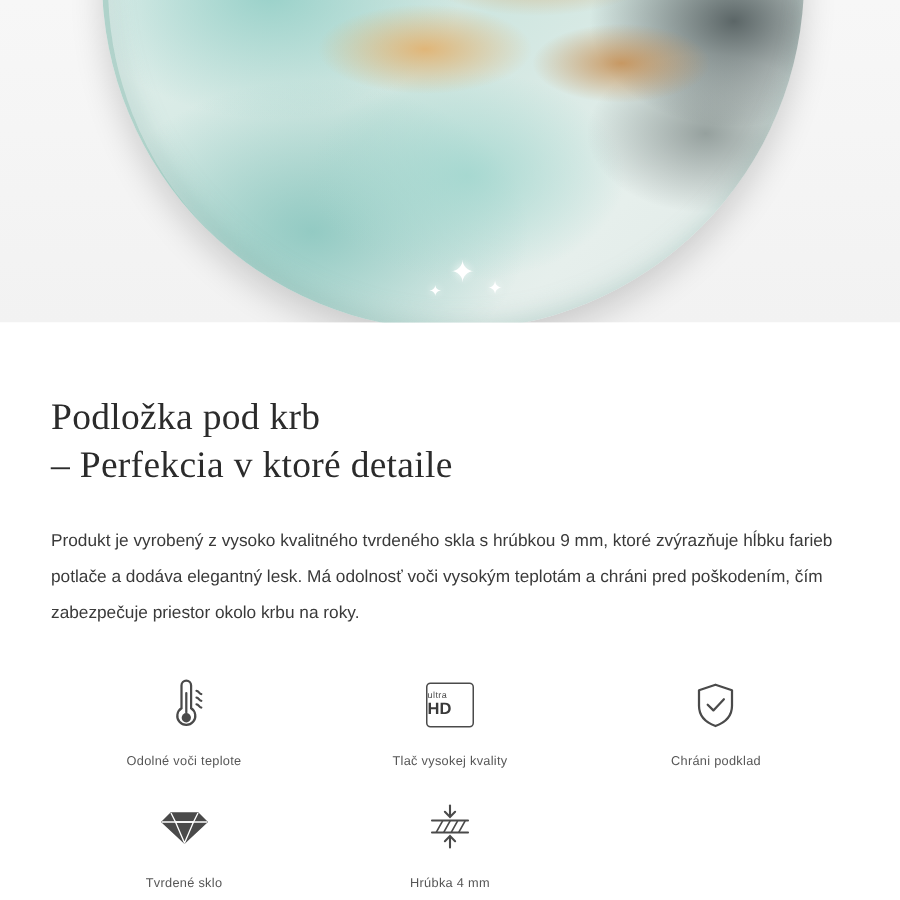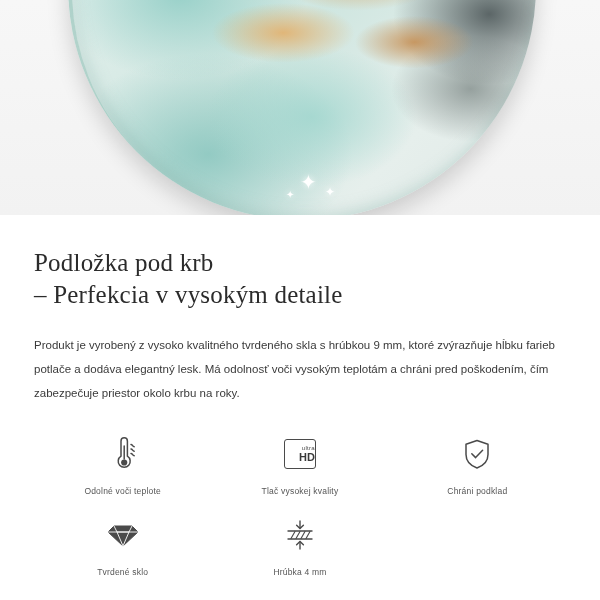--- a/index.html
+++ b/index.html
@@ -90,21 +90,21 @@
   
   .content {
     padding: 16px 34px 0 34px;
   }
   .headline {
     font-family: "Liberation Serif", serif;
     font-size: 25px;
     line-height: 32px;
     color: #2b2b2b;
     font-weight: 400;
-    margin: 16px 0 0 0;
+    margin: 32px 0 0 0;
     letter-spacing: 0.2px;
   }
   .headline .line2 { display: block; }
 
   .paragraph {
     margin: 22px 0 0 0;
     font-size: 11.5px;
     line-height: 24px;
     color: #3a3a3a;
     max-width: 536px;
@@ -138,21 +138,21 @@
     letter-spacing: 0.2px;
     text-align: right;
   }
   .ultrahd-box {
     width: 30px;
     height: 28px;
     border: 1.6px solid #4a4a4a;
     border-radius: 3px;
     display: flex;
     flex-direction: column;
-    align-items: flex-end;
+    align-items: flex-start;
     justify-content: center;
     line-height: 1;
   }
   .ultrahd-box .u1 { font-size: 6px; letter-spacing: 0.3px; color: #4a4a4a; }
   .ultrahd-box .u2 { font-size: 11px; font-weight: bold; color: #3a3a3a; margin-top: 1px; }
 </style>
 </head>
 <body>
 
 <div class="page">
@@ -165,21 +165,21 @@
     </div>
     <span class="sparkle s1">✦</span>
     <span class="sparkle s2">✦</span>
     <span class="sparkle s3">✦</span>
   </div>
 
   <div class="content">
 
     <h1 class="headline">
       <span>Podložka pod krb</span>
-      <span class="line2">– Perfekcia v vysokým detaile</span>
+      <span class="line2">– Perfekcia v ktoré detaile</span>
     </h1>
 
     <p class="paragraph">Produkt je vyrobený z vysoko kvalitného tvrdeného skla s hrúbkou 9 mm, ktoré zvýrazňuje hĺbku farieb potlače a dodáva elegantný lesk. Má odolnosť voči vysokým teplotám a chráni pred poškodením, čím zabezpečuje priestor okolo krbu na roky.</p>
 
     <div class="features">
 
       <div class="feature">
         <div class="feature-icon">
           <svg width="34" height="38" viewBox="0 0 34 38" fill="none" stroke="#4a4a4a" stroke-width="1.5" stroke-linecap="round">
             <path d="M15 6a3.2 3.2 0 0 1 6.4 0v15.2a6 6 0 1 1-6.4 0z"></path>

